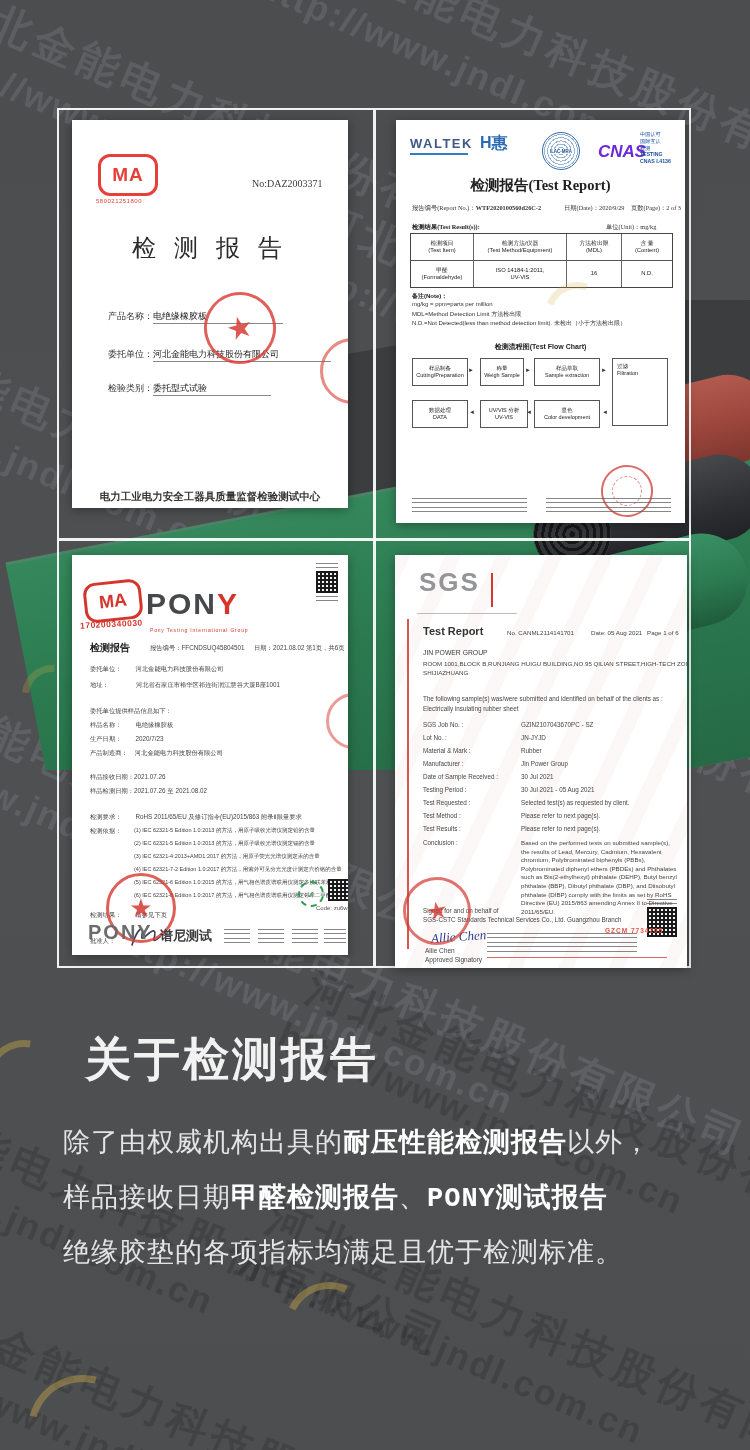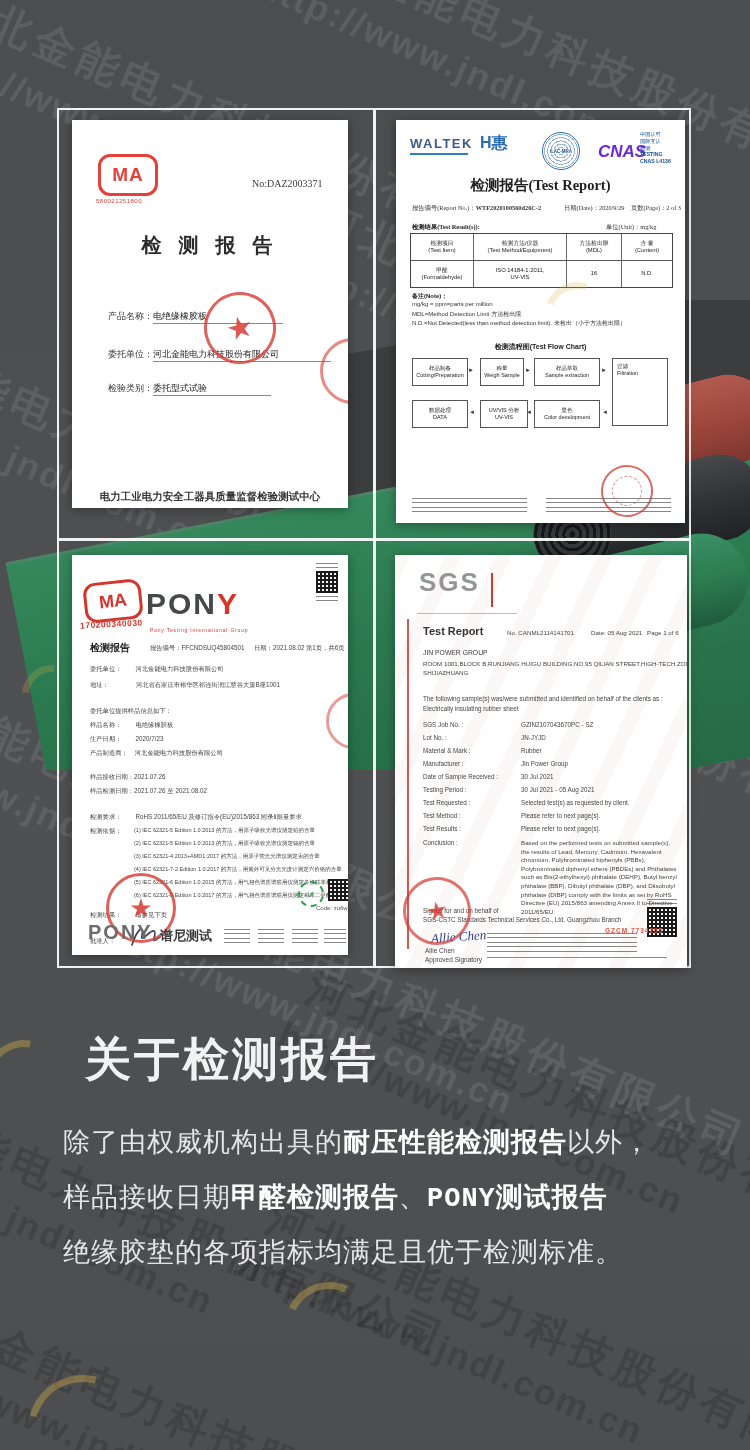--- a/index.html
+++ b/index.html
@@ -81,21 +81,21 @@
   <div class="collage">
     <div class="gridline" style="left:314px;top:0;width:3px;height:100%;"></div>
     <div class="gridline" style="left:0;top:428px;width:100%;height:3px;"></div>
 
     <div class="cert" style="left:13px;top:10px;width:276px;height:388px;">
       <div class="cma-box" style="left:26px;top:34px;width:54px;height:36px;font-size:19px;letter-spacing:1px;">
           <span>MA</span>
         </div>
       <div class="abs nowrap" style="left:24px;top:78px;font-size:6px;color:#e6403a;letter-spacing:.5px;">580021251800</div>
       <div class="abs nowrap serif" style="left:180px;top:58px;font-size:10px;color:#3c3c3c;">No:DAZ2003371</div>
-      <div class="abs serif" style="left:0;right:0;top:112px;text-align:center;font-size:20px;font-weight:700;letter-spacing:6px;color:#2b2b2b;">检  测  报  告</div>
+      <div class="abs serif" style="left:0;right:0;top:112px;text-align:center;font-size:24px;font-weight:400;letter-spacing:6px;color:#2b2b2b;">检  测  报  告</div>
 
       <div class="abs nowrap serif" style="left:36px;top:190px;font-size:9px;color:#333;">
         <span>产品名称：</span><span style="display:inline-block;border-bottom:1px solid #888;min-width:130px;color:#222;">电绝缘橡胶板</span>
       </div>
       <div class="abs nowrap serif" style="left:36px;top:228px;font-size:9px;color:#333;">
         <span>委托单位：</span><span style="display:inline-block;border-bottom:1px solid #888;min-width:178px;color:#222;">河北金能电力科技股份有限公司</span>
       </div>
       <div class="abs nowrap serif" style="left:36px;top:262px;font-size:9px;color:#333;">
         <span>检验类别：</span><span style="display:inline-block;border-bottom:1px solid #888;min-width:118px;color:#222;">委托型式试验</span>
       </div>

